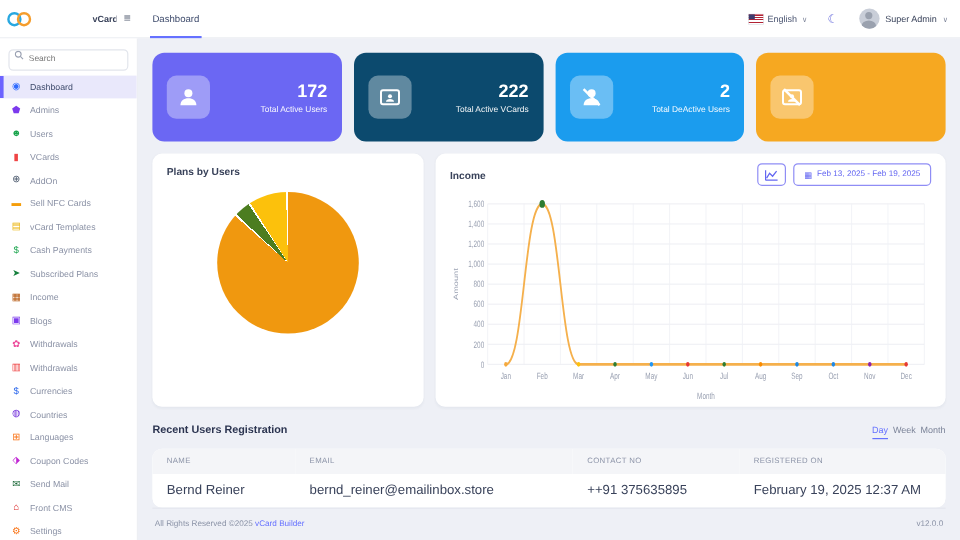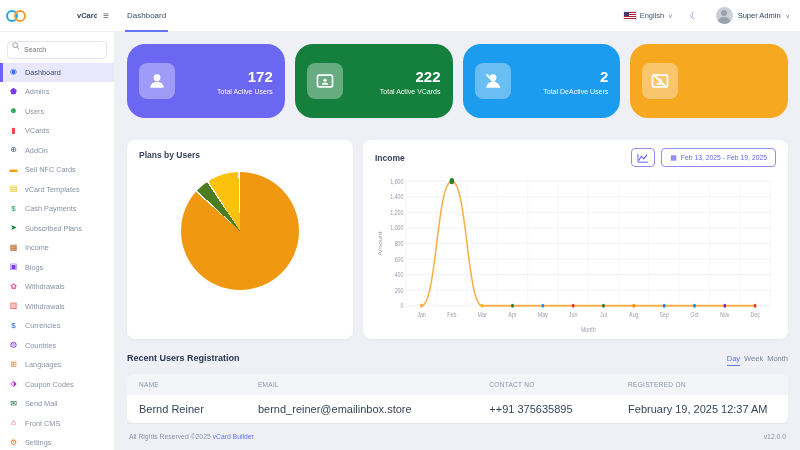--- a/index.html
+++ b/index.html
@@ -35,28 +35,28 @@
   .search-icon { position:absolute; left:5px; top:4px; }
   .side-items { flex:1; }
   .side-item { display:flex; align-items:center; gap:7px; height:19.5px; padding:0 9px; cursor:pointer; color:#8a91a5; }
   .side-item.active { background:#e9e8fb; color:#3d4a6b; box-shadow:inset 3px 0 0 #6c63ff; }
   .si-icon { width:9px; font-size:8px; text-align:center; flex:0 0 auto; line-height:1; }
   .si-label { font-size:7.3px; white-space:nowrap; }
 
   
   .main { background:#eef0f6; padding:12px 12px 0; display:flex; flex-direction:column; overflow:hidden; }
   .stats-row { display:flex; gap:10px; }
-  .stat-card { flex:1; height:74px; border-radius:18px; padding:10px 12px; display:flex; align-items:center; color:#fff; }
+  .stat-card { flex:1; height:74px; border-radius:10px; padding:10px 12px; display:flex; align-items:center; color:#fff; }
   .stat-icon { width:36px; height:36px; border-radius:8px; background:rgba(255,255,255,0.35); display:flex; align-items:center; justify-content:center; }
   .stat-icon svg { width:20px; height:20px; }
   .stat-right { margin-left:auto; text-align:right; }
   .stat-value { font-size:15px; font-weight:bold; line-height:1.2; }
   .stat-label { font-size:7px; opacity:0.95; margin-top:2px; }
 
-  .charts-row { display:flex; gap:10px; margin-top:22px; height:224px; }
+  .charts-row { display:flex; gap:10px; margin-top:10px; height:224px; }
   .card { background:#fff; border-radius:8px; box-shadow:0 1px 2px rgba(30,40,80,0.04); }
   .pie-card { width:226px; padding:10px 12px; }
   .card-title { font-size:8.5px; font-weight:bold; color:#39425a; }
   .pie { width:118px; height:118px; border-radius:50%; margin:12px auto 0; }
   .income-card { flex:1; padding:8px 12px 4px; display:flex; flex-direction:column; }
   .income-head { display:flex; align-items:center; }
   .income-actions { margin-left:auto; display:flex; gap:6px; align-items:center; }
   .icon-btn { width:24px; height:19px; border:1px solid #8f8df5; border-radius:4px; background:#fff; display:flex; align-items:center; justify-content:center; cursor:pointer; }
   .date-btn { height:19px; border:1px solid #8f8df5; border-radius:4px; background:#fff; display:flex; align-items:center; gap:4px; padding:0 8px; font-size:6.8px; color:#6366f1; cursor:pointer; }
   .cal-glyph { font-size:7px; }
@@ -209,21 +209,21 @@
             <svg viewBox="0 0 24 24">
               <circle cx="12" cy="8" r="4" fill="#fff"></circle>
               <path d="M4 20c0-4.4 3.6-7 8-7s8 2.6 8 7z" fill="#fff"></path>
             </svg>
           </span>
           <span class="stat-right">
             <div class="stat-value">172</div>
             <div class="stat-label">Total Active Users</div>
           </span>
         </div>
-        <div class="stat-card" style="background: #15803d;">
+        <div class="stat-card" style="background: #0c4a6e;">
           <span class="stat-icon">
             <svg viewBox="0 0 24 24">
               <rect x="3" y="5" width="18" height="14" rx="2" fill="none" stroke="#fff" stroke-width="2"></rect>
               <circle cx="12" cy="11" r="2" fill="#fff"></circle>
               <path d="M8 16.5c0-1.8 1.8-2.8 4-2.8s4 1 4 2.8z" fill="#fff"></path>
             </svg>
           </span>
           <span class="stat-right">
             <div class="stat-value">222</div>
             <div class="stat-label">Total Active VCards</div>

